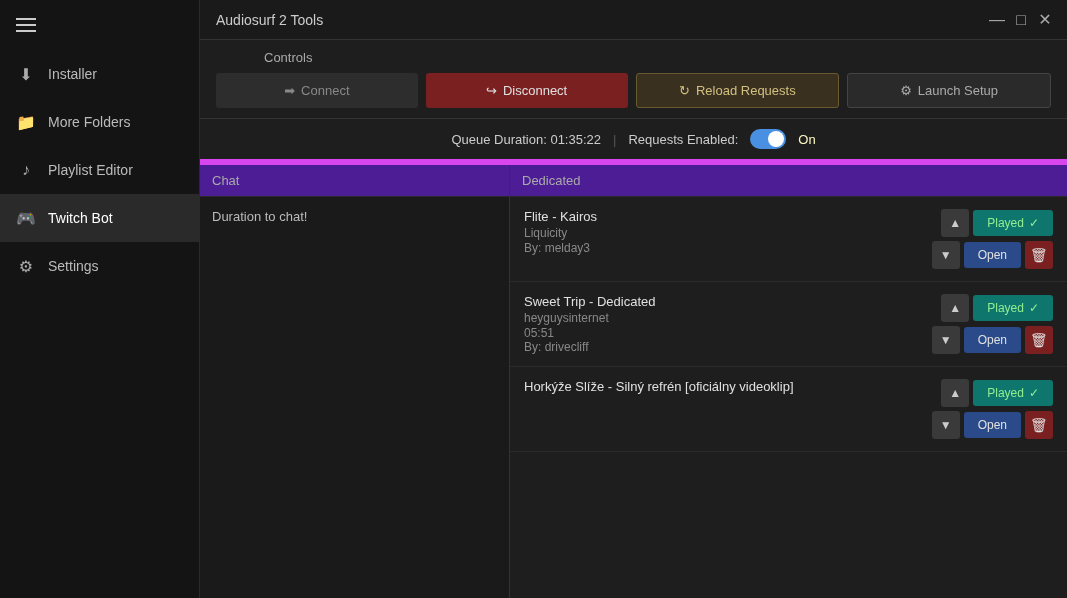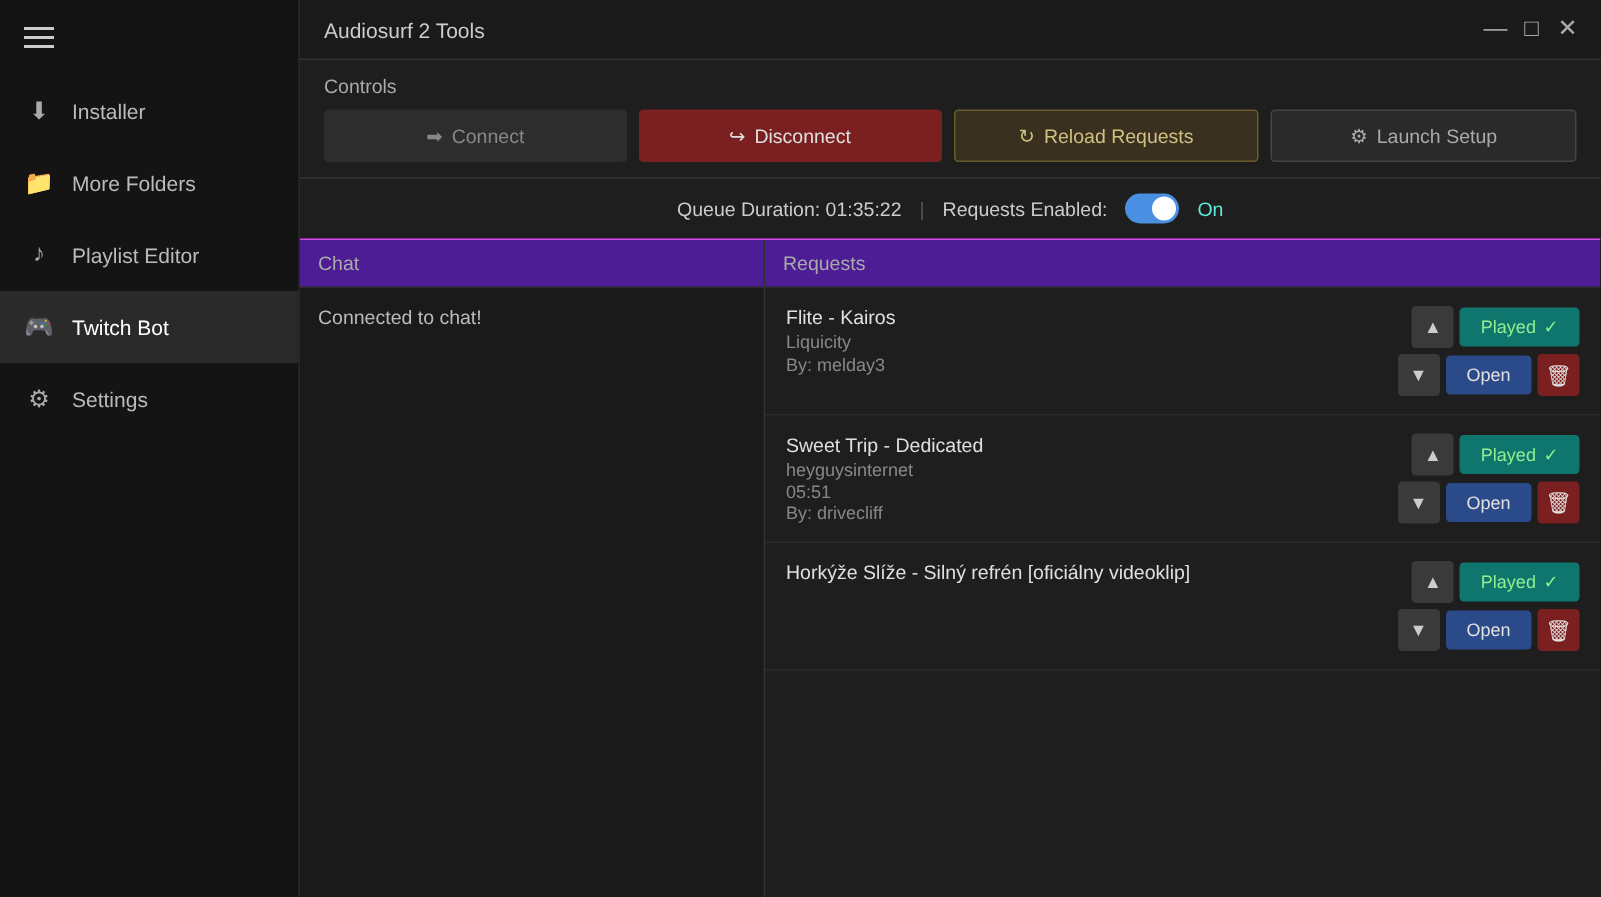--- a/index.html
+++ b/index.html
@@ -106,20 +106,21 @@
 
     
     .controls-section {
       padding: 10px 16px;
       border-bottom: 1px solid #333;
     }
     .controls-label {
       font-size: 13px;
       color: #aaa;
       margin-bottom: 8px;
+      margin-left: 48px;
     }
     .controls-buttons {
       display: flex;
       gap: 8px;
     }
     .ctrl-btn {
       flex: 1;
       padding: 9px 12px;
       border: none;
       border-radius: 3px;
@@ -149,21 +150,21 @@
       border: 1px solid #444;
     }
 
     
     .queue-bar {
       display: flex;
       align-items: center;
       justify-content: center;
       gap: 12px;
       padding: 10px 16px;
-      border-bottom: 1px solid #d946ef;
+      border-bottom: 6px solid #d946ef;
       font-size: 13px;
       color: #ccc;
     }
     .queue-divider {
       color: #555;
     }
     .toggle-switch {
       display: inline-flex;
       align-items: center;
       gap: 6px;
@@ -179,21 +180,21 @@
     .toggle-thumb {
       width: 16px;
       height: 16px;
       background: #fff;
       border-radius: 50%;
       position: absolute;
       top: 2px;
       right: 2px;
     }
     .toggle-label {
-      color: #5eead4;
+      color: #fef9c3;
       font-size: 13px;
     }
 
     
     .panels {
       display: flex;
       flex: 1;
       overflow: hidden;
     }
     .chat-panel {
@@ -423,26 +424,26 @@
       </div>
     </div>
     <span class="toggle-label">On</span>
   </div>
 
   <div class="panels">
 
     <div class="chat-panel">
       <div class="panel-header">Chat</div>
       <div class="chat-content">
-        <span>Connected to chat!</span>
+        <span>Duration to chat!</span>
       </div>
     </div>
 
     <div class="requests-panel">
-      <div class="panel-header">Requests</div>
+      <div class="panel-header">Dedicated</div>
       <div class="requests-content">
 
         <div class="request-item">
           <div class="request-info">
             <div class="request-title">Flite - Kairos</div>
             <div class="request-requester">Liquicity</div>
             <div class="request-by">By: melday3</div>
           </div>
           <div class="request-controls">
             <div class="req-row1">

